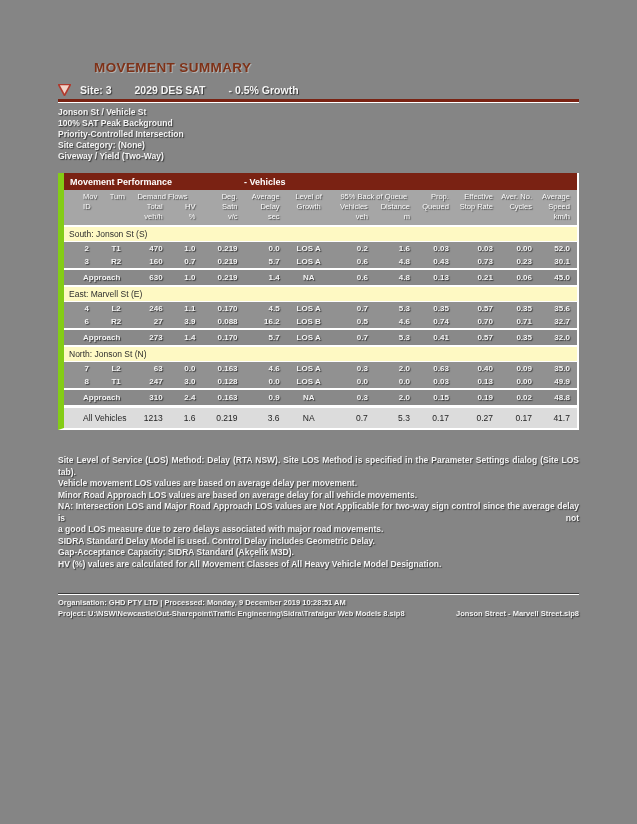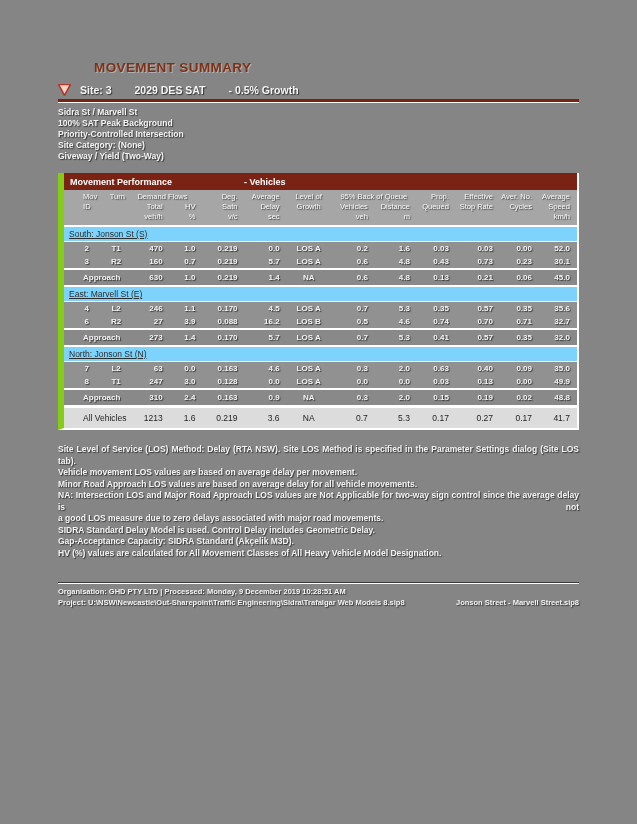--- a/index.html
+++ b/index.html
@@ -44,33 +44,33 @@
 
   .c1,.c2{text-align:center;padding-left:19px;}
   .c3,.c4,.c5,.c6,.c8,.c9,.c10,.c11,.c12,.c13{text-align:right;padding-right:7px;}
   .c7{text-align:center;}
   .span2{text-align:center !important;padding:0 !important;}
 
   .thead{background:#a6a6a6;color:#fbfbfb;font-size:7.5px;
          text-shadow:1px 1px 1px rgba(45,45,45,.8);padding:2px 0 3px;}
   .thead .grid{line-height:10px;}
 
-  .section-label{background:#7dd3fc;color:#2d2d2d;font-size:8.5px;
-    padding:2px 16px 2px 5px;border-top:2px solid #fff;border-bottom:1px solid #fff;text-decoration:underline;}
+  .section-label{background:#fef9c3;color:#2d2d2d;font-size:8.5px;
+    padding:2px 16px 2px 5px;border-top:2px solid #fff;border-bottom:1px solid #fff;}
 
   .row-mov{background:#919191;font-size:8px;font-weight:bold;line-height:13px;
     color:#f4f4f4;text-shadow:1px 1px 1px rgba(40,40,40,.85);}
   .row-approach{background:#898989;font-size:8px;font-weight:bold;line-height:15px;
     color:#f4f4f4;text-shadow:1px 1px 1px rgba(40,40,40,.85);
     border-top:2px solid #fff;}
   .row-all{background:#dcdcdc;color:#1f1f1f;font-size:8.5px;line-height:20px;
     border-top:3px solid #fff;}
 
   
-  .notes{margin-top:14px;font-size:8.5px;line-height:11.5px;font-weight:bold;}
+  .notes{margin-top:25px;font-size:8.5px;line-height:11.5px;font-weight:bold;}
   .notes .justify{text-align:justify;text-align-last:justify;}
 
   
   .foot-rule{margin-top:23px;height:2px;
     background:linear-gradient(#3a3a3a 0,#3a3a3a 1px,#ffffff 1px,#ffffff 2px);}
   .footer{margin-top:3px;font-size:7.5px;line-height:10.5px;font-weight:bold;}
   .footer .row{display:flex;justify-content:space-between;white-space:nowrap;}
 </style>
 </head>
 <body>
@@ -85,21 +85,21 @@
         <polygon points="0.5,0.5 12.5,0.5 6.5,11.5" fill="#f3d3c8" stroke="#b03a2e" stroke-width="1.6"></polygon>
       </svg>
     </span>
     <span class="seg">Site:  3</span>
     <span class="seg">2029 DES SAT</span>
     <span class="seg">- 0.5% Growth</span>
   </div>
   <div class="site-rule"></div>
 
   <div class="desc light">
-    <div>Sidra St / Marvell St</div>
+    <div>Jonson St / Vehicle St</div>
     <div>100% SAT Peak Background</div>
     <div>Priority-Controlled Intersection</div>
     <div>Site Category: (None)</div>
     <div>Giveway / Yield (Two-Way)</div>
   </div>
 
   <div class="tbl">
     <div class="tbar">
       <span>Movement Performance</span>
       <span class="right">- Vehicles</span>

